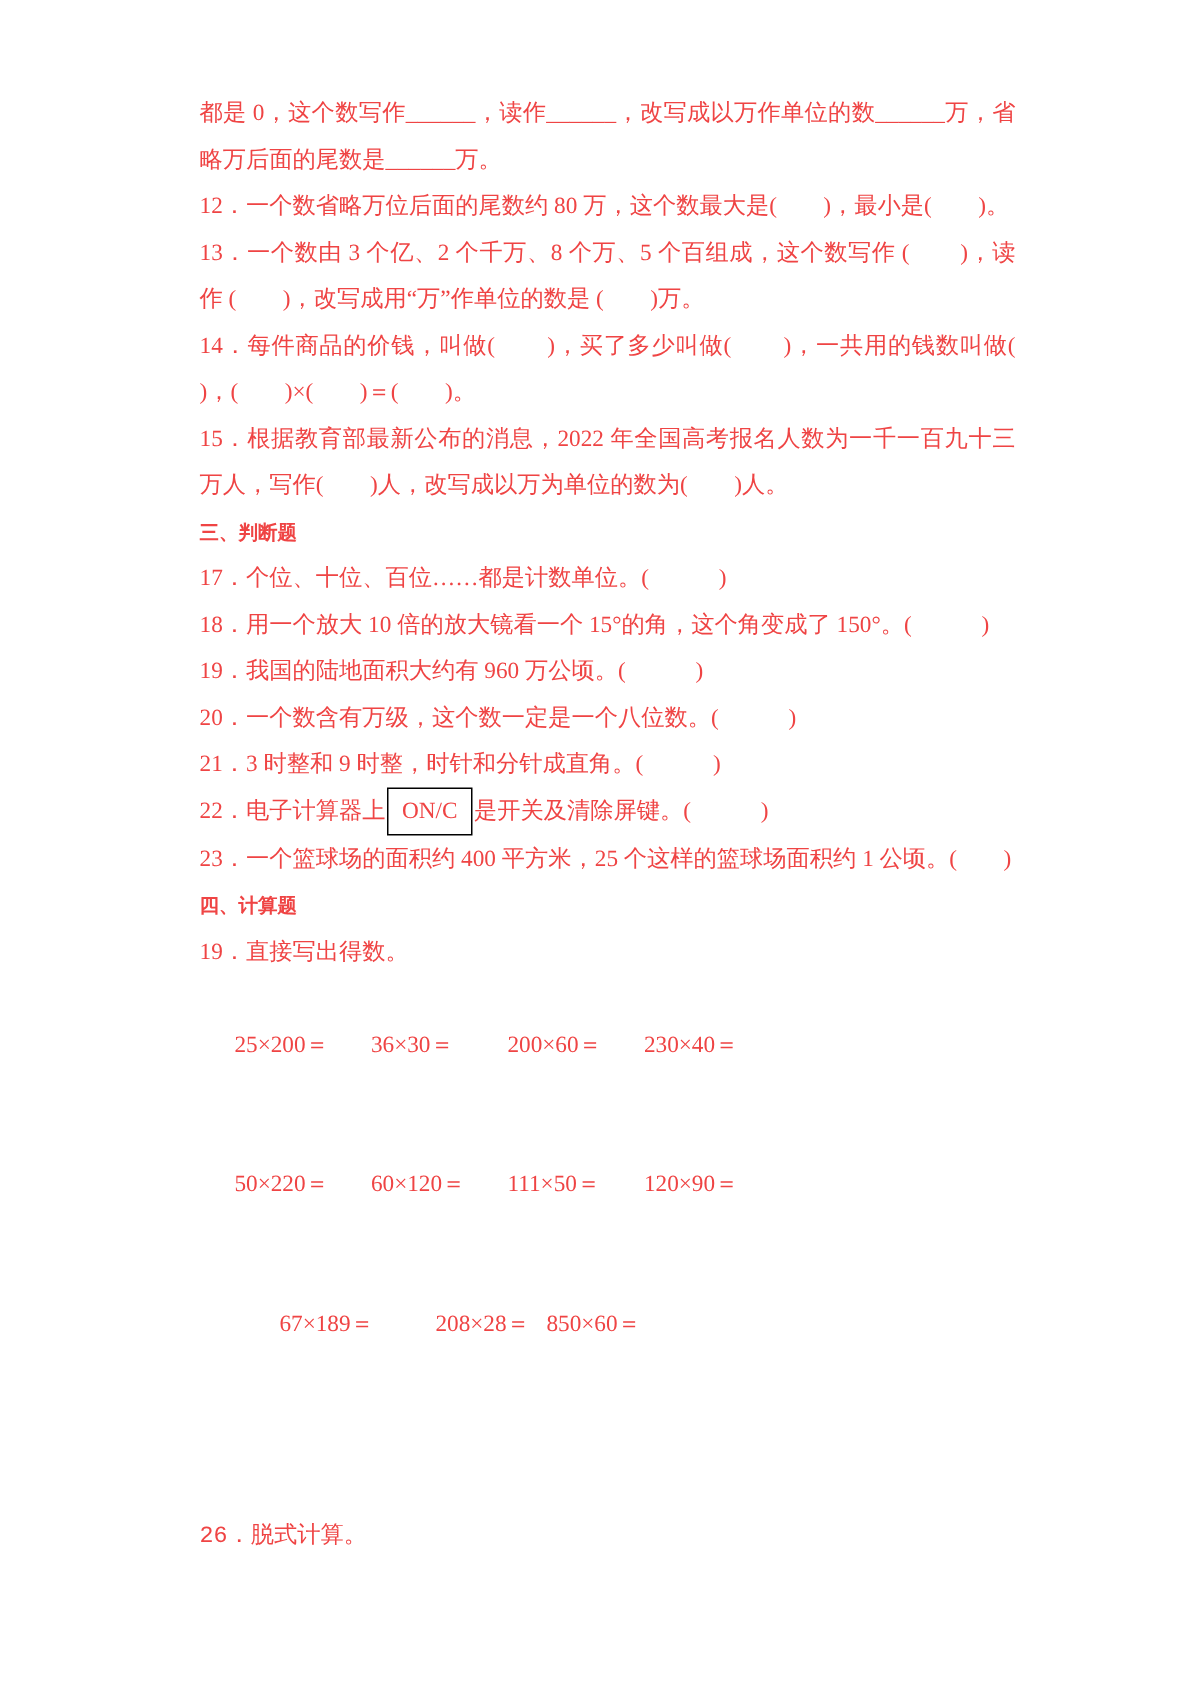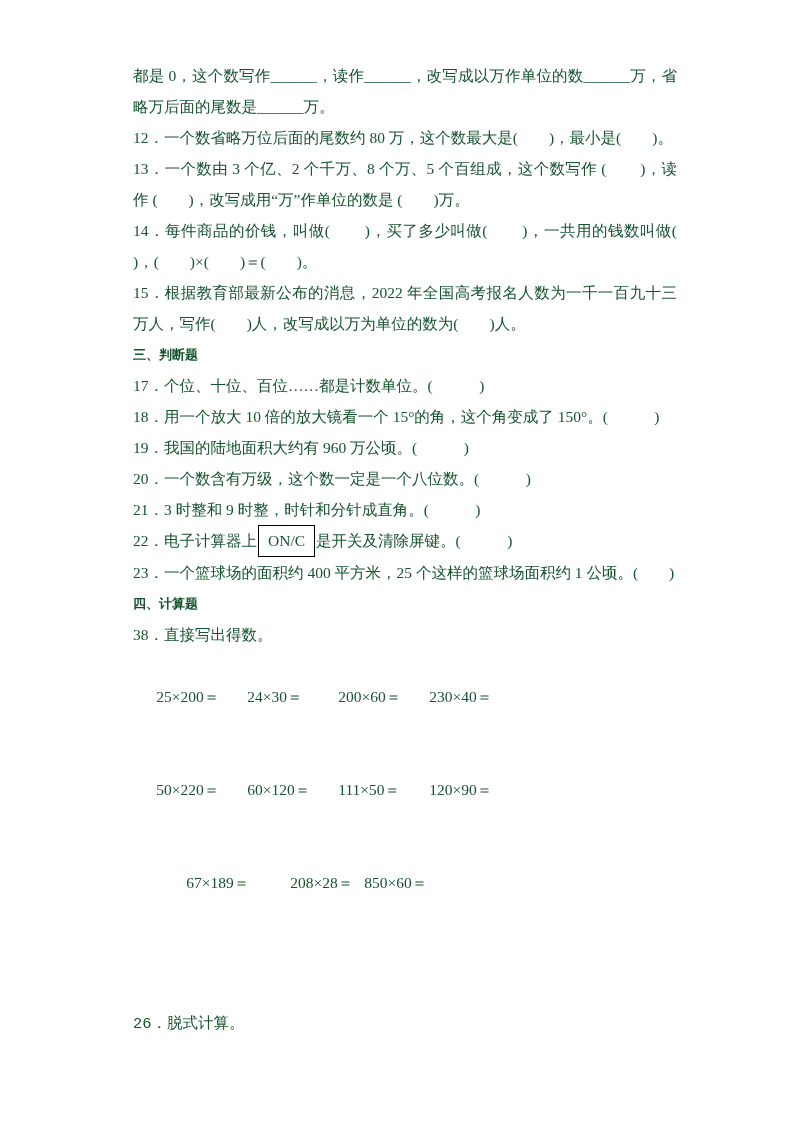--- a/index.html
+++ b/index.html
@@ -1,20 +1,20 @@
 <!DOCTYPE html>
 <html><head>
 <meta charset="utf-8">
 <style>
   html,body{margin:0;padding:0;background:#ffffff;}
   .page{
     position:relative;
     width:775px;height:1122px;
     background:#ffffff;
-    color:#14532d;
+    color:#ef4444;
     font-family:"Liberation Serif","DejaVu Serif",serif;
     font-size:15.5px;
     line-height:31px;
     overflow:hidden;
   }
   .content{position:absolute;left:133px;top:60px;width:544px;}
   .para{
     margin:0;
     text-align:justify;
     white-space:pre-wrap;
@@ -58,23 +58,23 @@
     <h2 class="section sec3">三、判断题</h2>
     <p class="para">17．个位、十位、百位……都是计数单位。(            )</p>
     <p class="para">18．用一个放大 10 倍的放大镜看一个 15°的角，这个角变成了 150°。(            )</p>
     <p class="para">19．我国的陆地面积大约有 960 万公顷。(            )</p>
     <p class="para">20．一个数含有万级，这个数一定是一个八位数。(            )</p>
     <p class="para">21．3 时整和 9 时整，时针和分针成直角。(            )</p>
     <p class="para"><span>22．电子计算器上</span><span class="keybox"><span>ON/C</span></span><span>是开关及清除屏键。(            )</span></p>
     <p class="para">23．一个篮球场的面积约 400 平方米，25 个这样的篮球场面积约 1 公顷。(        )</p>
 
     <h2 class="section sec4">四、计算题</h2>
-    <p class="para">38．直接写出得数。</p>
+    <p class="para">19．直接写出得数。</p>
     <div class="calc-row">
-      <span class="col w91">25×200＝</span><span class="col w91">24×30＝</span><span class="col w91">200×60＝</span><span class="col">230×40＝</span>
+      <span class="col w91">25×200＝</span><span class="col w91">36×30＝</span><span class="col w91">200×60＝</span><span class="col">230×40＝</span>
     </div>
     <div class="calc-row">
       <span class="col w91">50×220＝</span><span class="col w91">60×120＝</span><span class="col w91">111×50＝</span><span class="col">120×90＝</span>
     </div>
     <div class="calc-row">
       <span class="col w74">67×189＝</span><span class="col w74">208×28＝</span><span class="col">850×60＝</span>
     </div>
     <p class="para q26-label">26．脱式计算。</p>
     <div class="calc-row">
       

